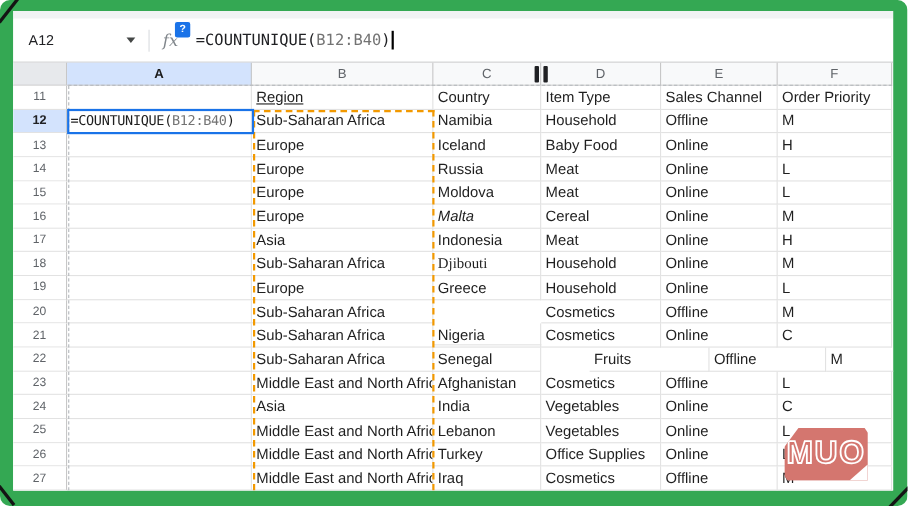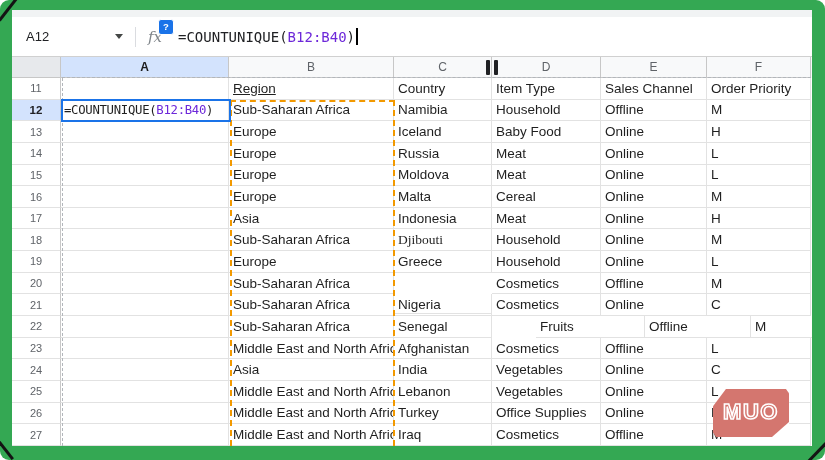--- a/index.html
+++ b/index.html
@@ -21,21 +21,21 @@
   .fbar{height:39px;display:flex;align-items:center;background:#fff;}
   .namebox{display:flex;align-items:center;justify-content:space-between;width:97px;padding:0 8px 0 14px;cursor:default;}
   .namebox-text{font-size:13px;color:#202124;}
   .caret{width:0;height:0;border-left:4.5px solid transparent;border-right:4.5px solid transparent;border-top:5px solid #444746;}
   .vdiv{width:1px;height:20px;background:#dadce0;margin:0 12px 0 4px;}
   .fx{font-family:"DejaVu Serif", serif;font-style:italic;color:#80868b;font-size:15px;position:relative;margin-right:16px;}
   .fx-badge{position:absolute;top:-9px;right:-12px;width:14px;height:14px;background:#1a73e8;color:#fff;
     font-family:"Liberation Sans",sans-serif;font-style:normal;font-weight:bold;font-size:9.5px;
     display:flex;align-items:center;justify-content:center;border-radius:3px;border:1.5px solid #fff;}
   .formula{font-family:"DejaVu Sans Mono", monospace;font-size:14px;color:#202124;display:flex;align-items:center;}
-  .tok-range{color:#6d28d9;}
+  .tok-range{color:#737373;}
   .cursorbar{width:1.5px;height:17px;background:#000;margin-left:1px;}
   
   .ghead{display:flex;height:22px;background:#f8f9fa;position:relative;box-sizing:border-box;border-top:1px solid #d0d0d0;}
   .hc{box-sizing:border-box;border-right:1px solid #c7c7c7;border-bottom:1px solid #c7c7c7;
     display:flex;align-items:center;justify-content:center;font-size:12px;color:#5f6368;}
   .hc.corner{background:#e7e9ec;}
   .hc.active{background:#d3e3fd;color:#1b1b1b;font-weight:bold;}
   .resize-handle{position:absolute;left:474px;top:3px;width:13px;height:15px;z-index:5;}
   .resize-handle .bar{position:absolute;top:0;width:4px;height:15px;background:#202124;border-radius:1px;}
   .resize-handle .bar.b1{left:0;}
@@ -53,21 +53,21 @@
   .pb-h{position:absolute;left:50px;top:-1px;width:749px;height:0;border-top:1.5px dashed #b2b6bb;pointer-events:none;z-index:3;}
   .pb-v{position:absolute;left:50px;top:0;width:0;height:368px;border-left:1.5px dashed #b2b6bb;pointer-events:none;z-index:3;}
   .ants{position:absolute;left:218px;top:21.6px;width:165px;height:346.4px;box-sizing:border-box;
     border:2px dashed #f29900;border-bottom:none;pointer-events:none;z-index:4;}
   .selbox{position:absolute;left:49px;top:20.6px;width:170px;height:23.6px;box-sizing:border-box;
     border:2px solid #1a73e8;pointer-events:none;z-index:5;}
   
   .muo{position:absolute;left:701px;top:379px;width:76px;height:48px;background:#d4766f;z-index:6;
     clip-path:polygon(17% 0, 96% 0, 100% 9%, 100% 100%, 4% 100%, 0 90%, 0 36%);
     display:flex;align-items:center;justify-content:center;}
-  .muo-text{font-size:22px;font-weight:bold;letter-spacing:1.5px;color:#fff;
+  .muo-text{font-size:29px;font-weight:bold;letter-spacing:1.5px;color:#fff;
     -webkit-text-fill-color:transparent;-webkit-text-stroke:1.6px #ffffff;margin-top:-2px;}
   .muo-notch{position:absolute;right:0;bottom:0;width:17px;height:15px;background:#fff;
     clip-path:polygon(100% 0, 100% 100%, 0 100%);}
 </style>
 </head>
 <body>
 
 <div class="frame"></div>
 <div class="accent tl"></div>
 <div class="accent bl"></div>
@@ -159,21 +159,21 @@
         <div class="cell" style="width: 165px;">Europe</div>
         <div class="cell" style="width: 98px;">Moldova</div>
         <div class="cell" style="width: 109px;">Meat</div>
         <div class="cell" style="width: 106px;">Online</div>
         <div class="cell" style="width: 104px;">L</div>
       </div>
       <div class="grow">
         <div class="gut">16</div>
         <div class="cell" style="width: 168px;"></div>
         <div class="cell" style="width: 165px;">Europe</div>
-        <div class="cell" style="width: 98px;">Malta</div>
+        <div class="cell" style="width: 98px; font-style: italic;">Malta</div>
         <div class="cell" style="width: 109px;">Cereal</div>
         <div class="cell" style="width: 106px;">Online</div>
         <div class="cell" style="width: 104px;">M</div>
       </div>
       <div class="grow">
         <div class="gut">17</div>
         <div class="cell" style="width: 168px;"></div>
         <div class="cell" style="width: 165px;">Asia</div>
         <div class="cell" style="width: 98px;">Indonesia</div>
         <div class="cell" style="width: 109px;">Meat</div>

